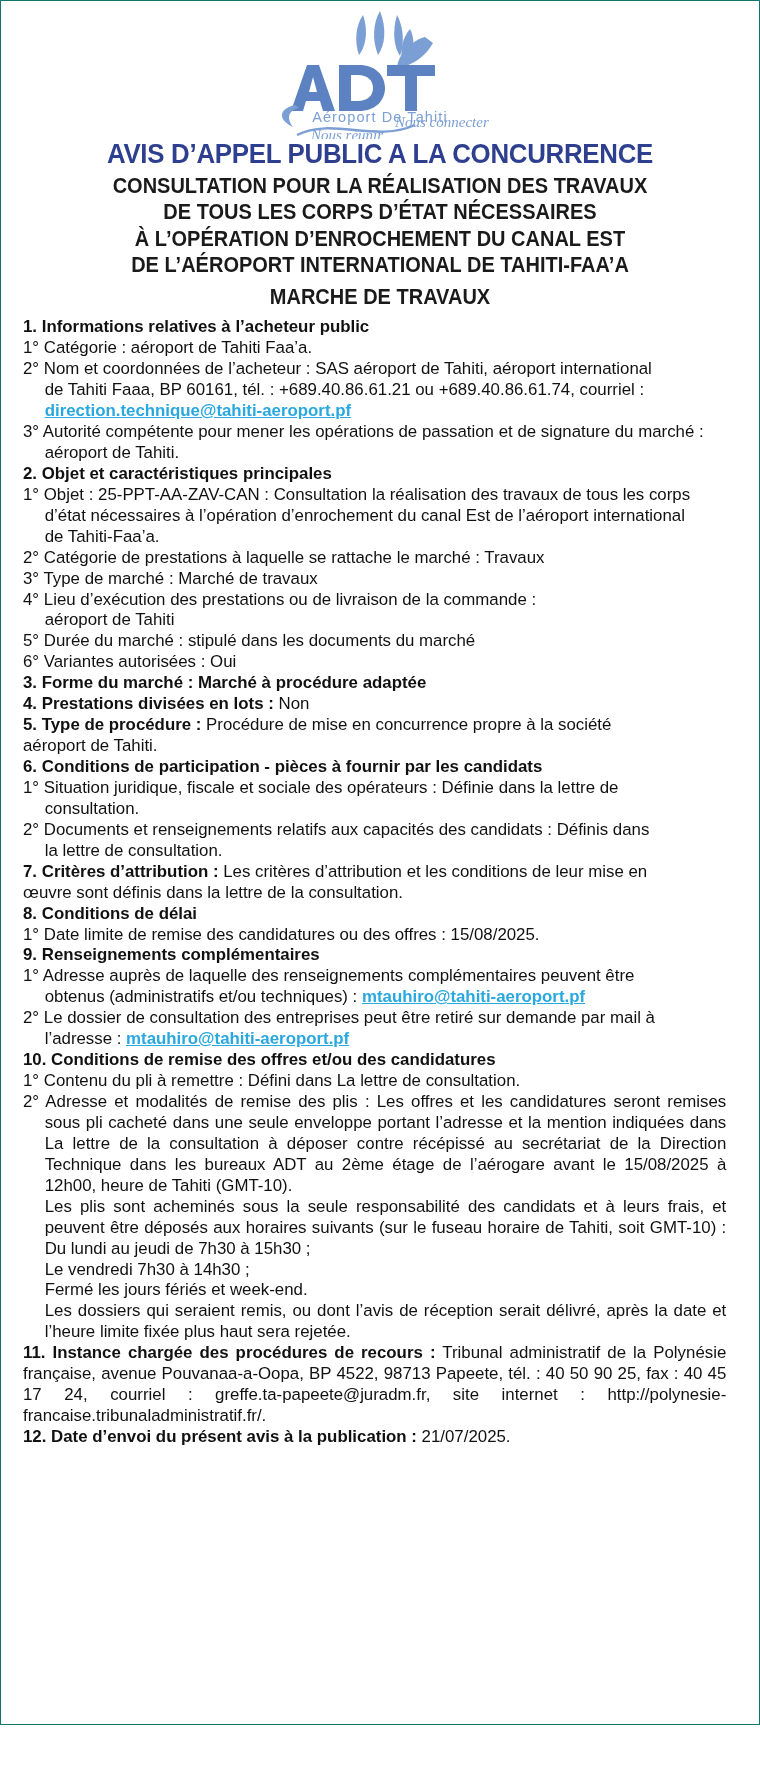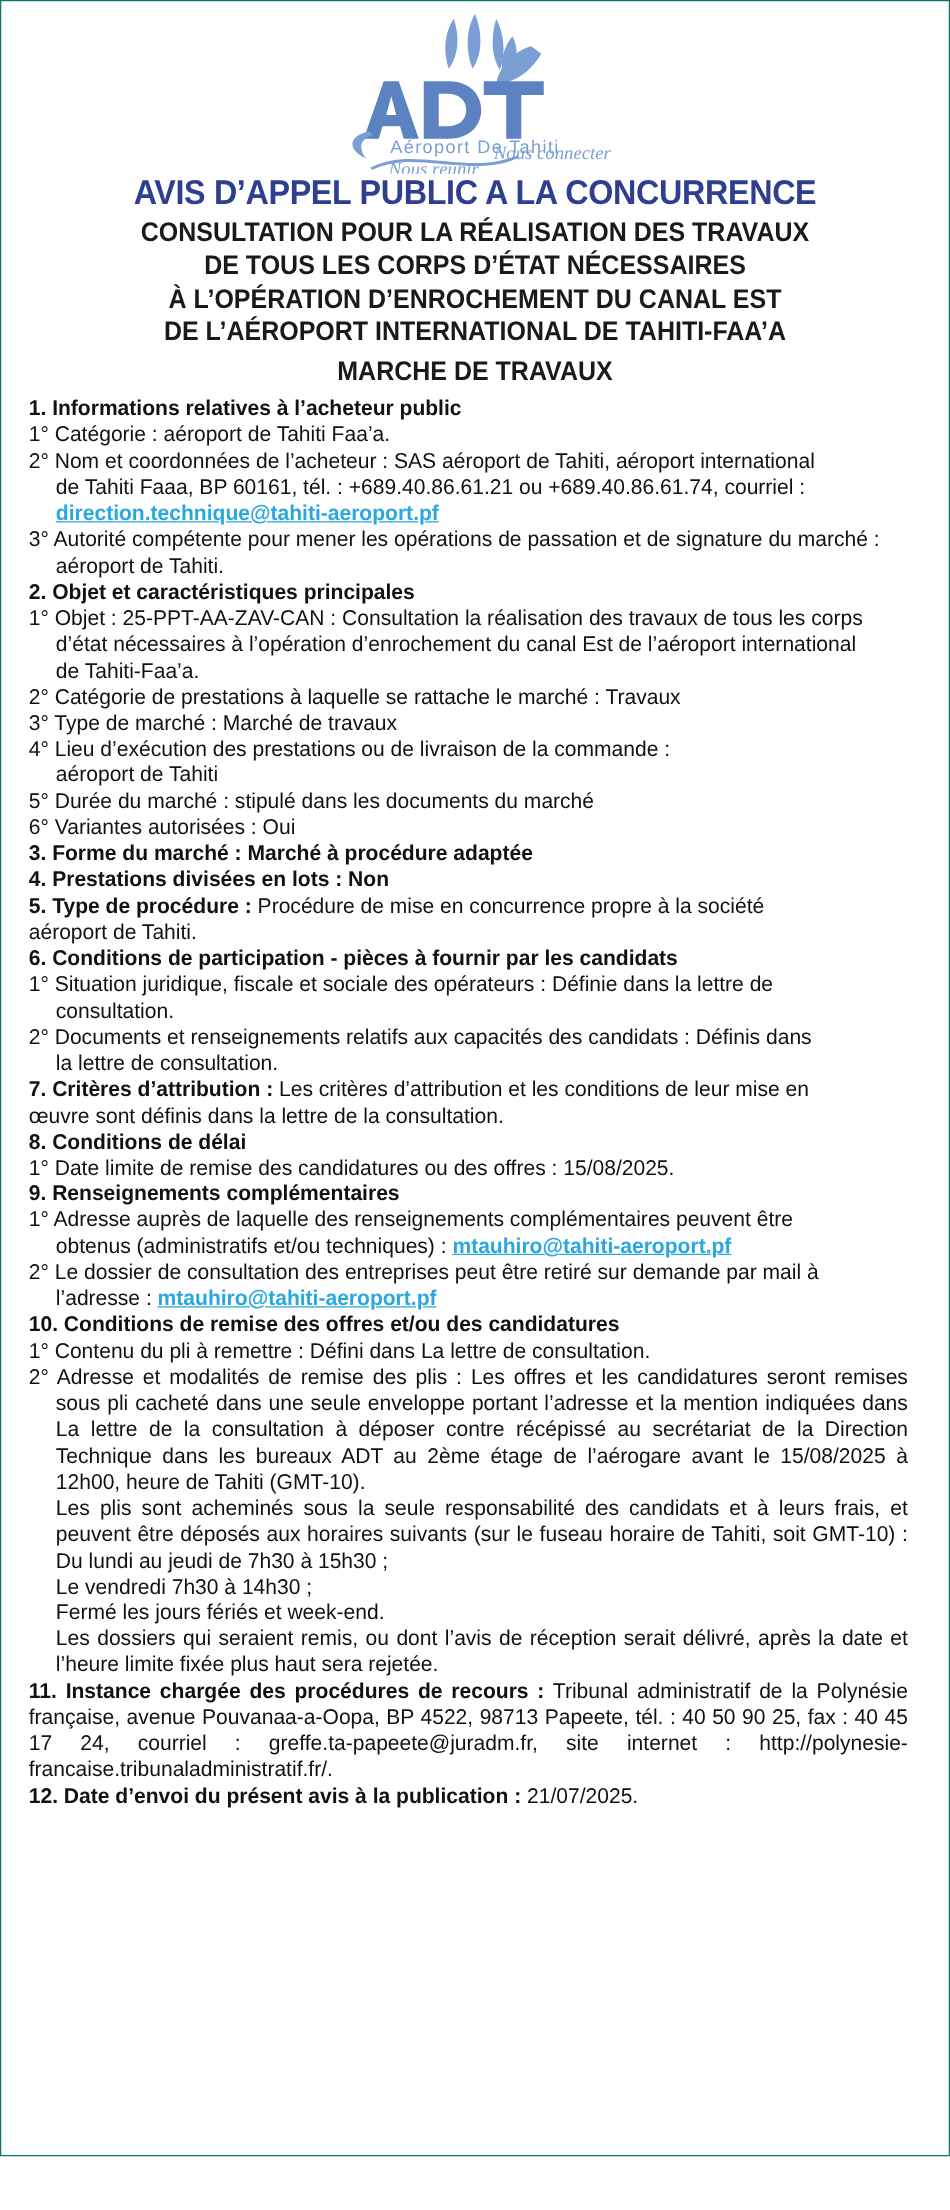--- a/index.html
+++ b/index.html
@@ -93,21 +93,21 @@
     line-height: 1.225;
     color: #111111;
     transform: scaleX(0.985);
     transform-origin: left top;
   }
   .sec-head {
     font-weight: bold;
     margin: 0;
     padding: 0;
   }
-  .sec-head .normal { font-weight: bold; }
+  .sec-head .normal { font-weight: normal; }
   .item {
     margin: 0;
     padding: 0 0 0 22px;
     text-indent: -22px;
   }
   .para {
     margin: 0;
     padding: 0;
   }
   .sub-ind {

